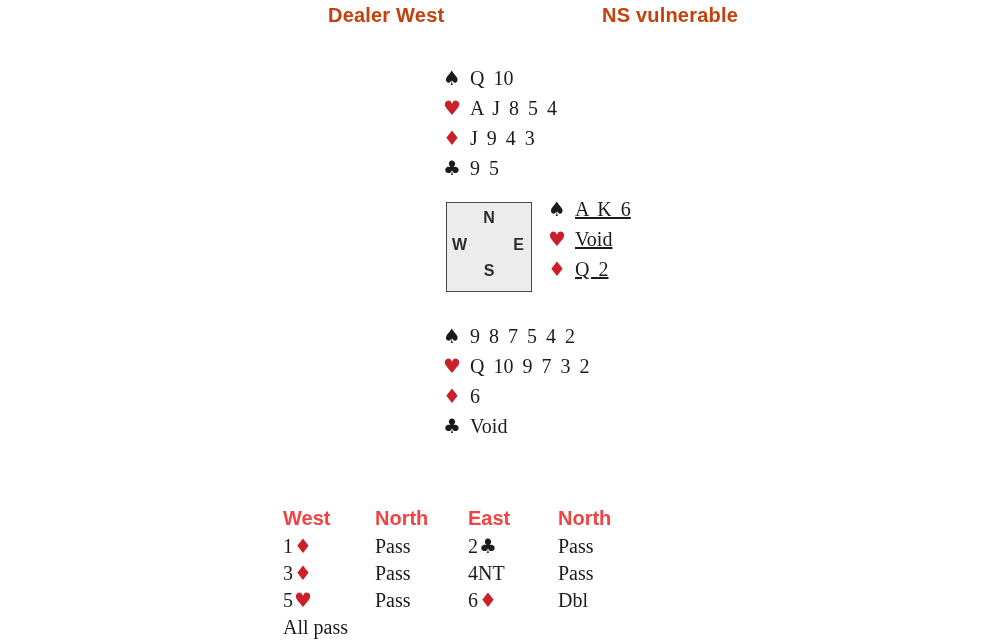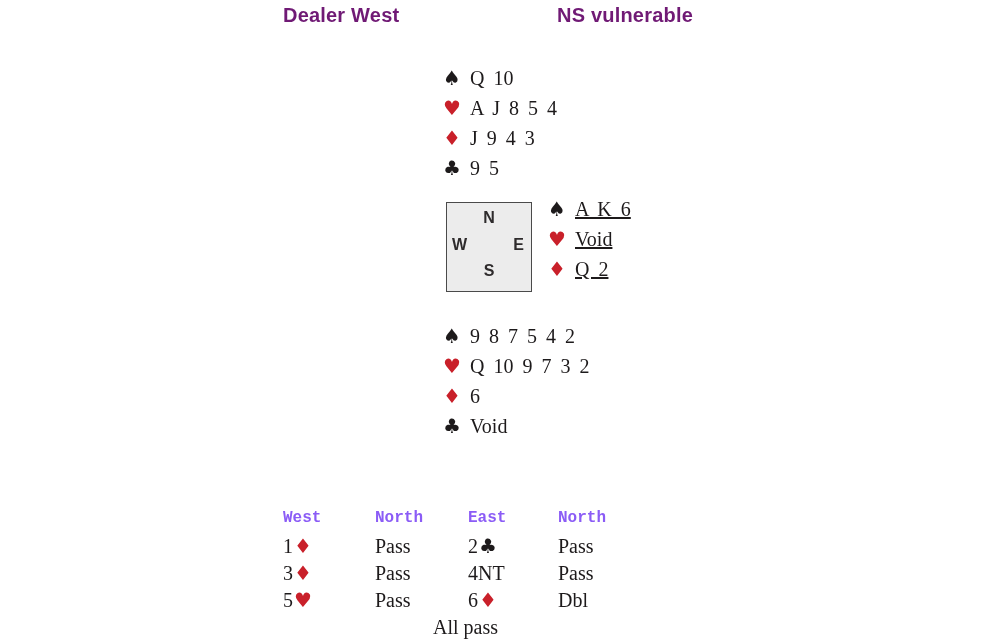--- a/index.html
+++ b/index.html
@@ -11,22 +11,23 @@
     overflow: hidden;
     font-family: "Liberation Serif", serif;
     color: var(--black-suit, #1d1a1b);
   }
   .hdr {
     position: absolute;
     font-family: "Liberation Sans", sans-serif;
     font-weight: 700;
     font-size: 20px;
     letter-spacing: 0.2px;
-    color: #701a75;
+    color: #c2410c;
     white-space: nowrap;
+    margin-left: 45px;
   }
   .hand {
     position: absolute;
     font-size: 20px;
     line-height: 30px;
     white-space: nowrap;
   }
   .hand-row { height: 30px; }
   .suit-cell {
     display: inline-block;
@@ -63,41 +64,40 @@
 
   .auction {
     position: absolute;
     left: 283px;
     top: 503px;
     white-space: nowrap;
   }
   .auction-header {
     display: grid;
     grid-template-columns: 92px 93px 90px 90px;
-    font-family: Liberation Mono, monospace;
+    font-family: Liberation Sans, sans-serif;
     font-weight: 700;
-    font-size: 16px;
+    font-size: 20px;
     line-height: 30px;
-    color: #8b5cf6;
+    color: #ef4444;
   }
   .auction-row {
     display: grid;
     grid-template-columns: 92px 93px 90px 90px;
     font-size: 20px;
     line-height: 27px;
   }
   .bid-cell .suit {
     font-family: "DejaVu Sans", sans-serif;
     font-size: 20px;
     margin-left: 1px;
   }
   .auction-footer {
     font-size: 20px;
     line-height: 27px;
-    text-align: center;
   }
 </style>
 </head>
 <body>
 
 <div class="board">
 
   <div class="hdr" style="left:283px; top:4px;">Dealer West</div>
   <div class="hdr" style="left:557px; top:4px;">NS vulnerable</div>
 

